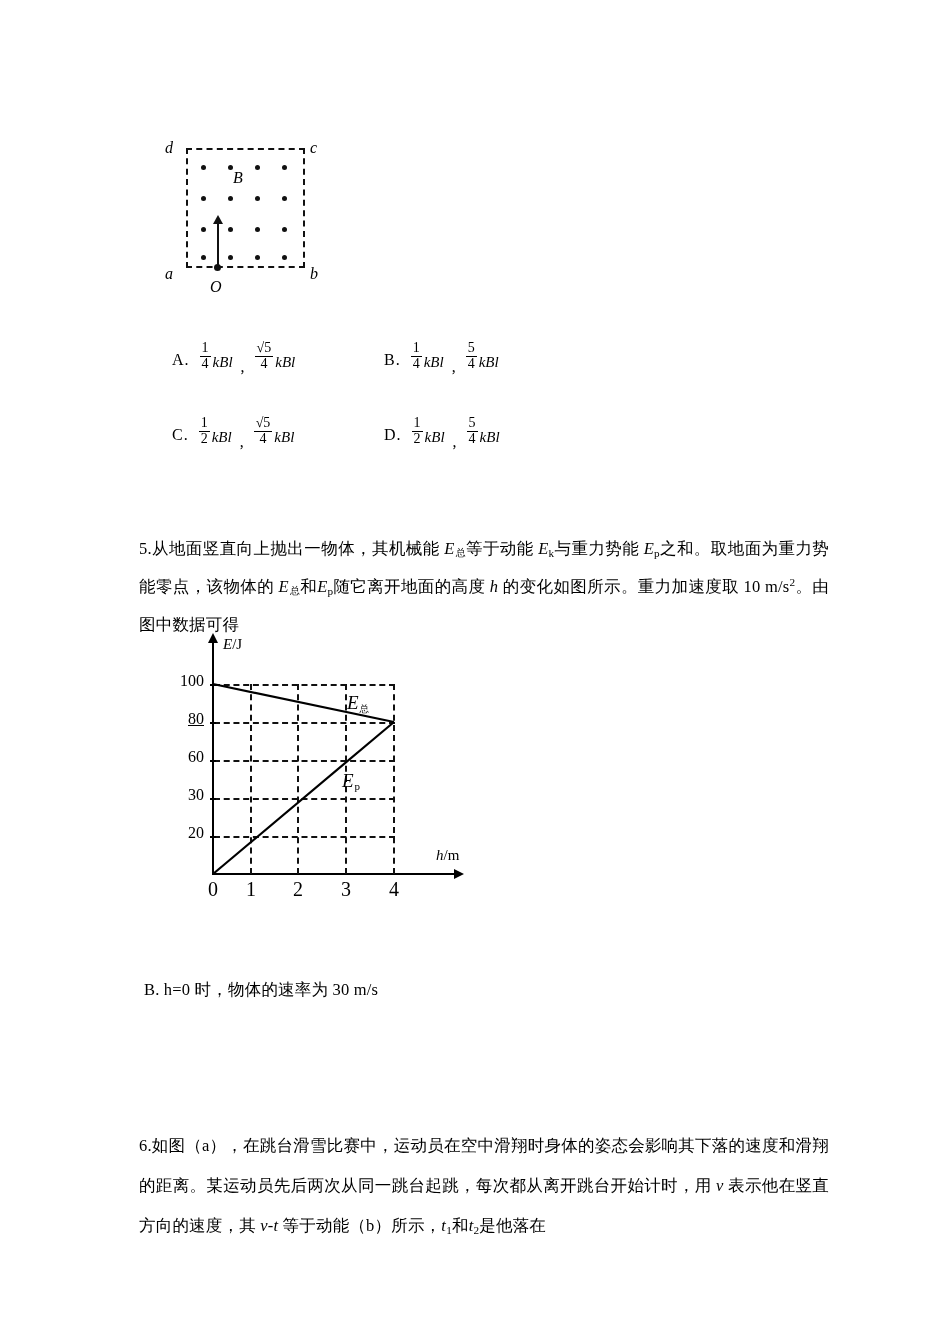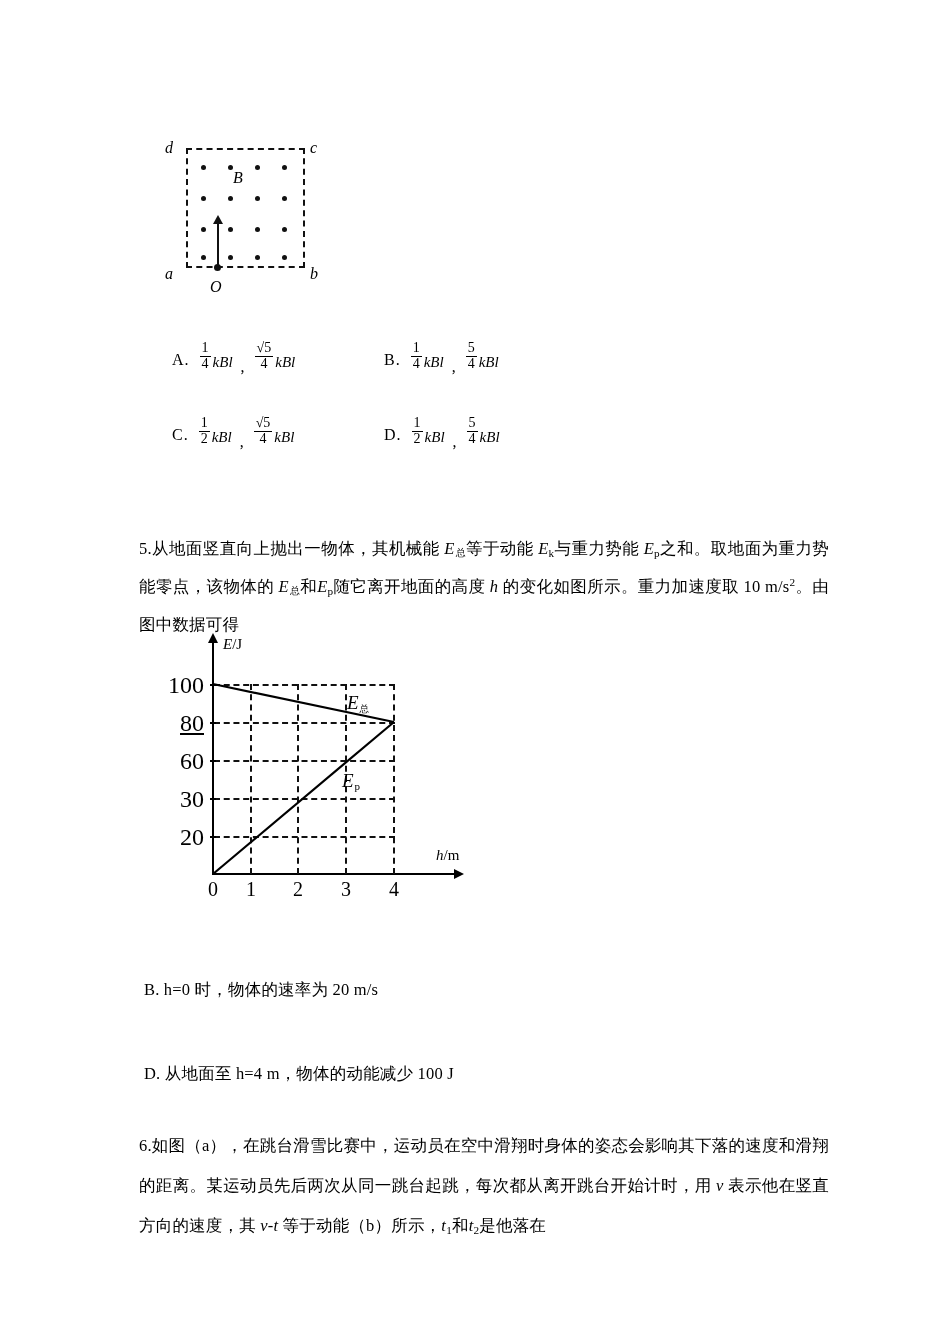--- a/index.html
+++ b/index.html
@@ -229,21 +229,21 @@
     border-left: 10px solid #000;
   }
   .axis-label {
     position: absolute;
     font-size: 15px;
     font-family: "Liberation Serif", serif;
   }
   .axis-label .it { font-style: italic; }
   .ytick-label {
     position: absolute;
-    font-size: 24px;
+    font-size: 16px;
     font-family: "Liberation Serif", serif;
     text-align: right;
     width: 46px;
     right: 0;
   }
   .xtick-label {
     position: absolute;
     font-size: 20px;
     font-family: "Liberation Serif", serif;
     text-align: center;
@@ -445,25 +445,22 @@
 
       <line x1="23" y1="244" x2="204" y2="92" stroke="#000" stroke-width="2.2"></line>
     </svg>
 
     <span class="curve-label" style="left:157px; top:62px;"><span>E</span><span class="sb-cjk">总</span></span>
     <span class="curve-label" style="left:152px; top:140px;"><span>E</span><span class="sb">p</span></span>
   </div>
 
 
   <div class="choice" style="top:980px;">
-    <span>B.</span><span>&nbsp;</span><span class="it">h</span><span>=0 时，物体的速率为 20 m/s</span>
-  </div>
-
-
-  <div class="choice" style="top:1064px;">
-    <span>D.</span><span> 从地面至 </span><span class="it">h</span><span>=4 m，物体的动能减少 100 J</span>
-  </div>
+    <span>B.</span><span>&nbsp;</span><span class="it">h</span><span>=0 时，物体的速率为 30 m/s</span>
+  </div>
+
+
 
   <div class="para" style="top:1126px; line-height:40px;">
     <span>6.</span><span>如图（a），在跳台滑雪比赛中，运动员在空中滑翔时身体的姿态会影响其下落</span><span>的速度和滑翔的距离。某运动员先后两次从同一跳台起跳，每次都从离开跳台开始</span><span>计时，用 </span><span class="it">v</span><span> 表示他在竖直方向的速度，其 </span><span class="it">v-t</span><span> 等于动能（b）所示，</span><span class="it">t</span><sub>1</sub><span>和</span><span class="it">t</span><sub>2</sub><span>是他落在</span>
   </div>
 
 </div>
 
 </body></html>

